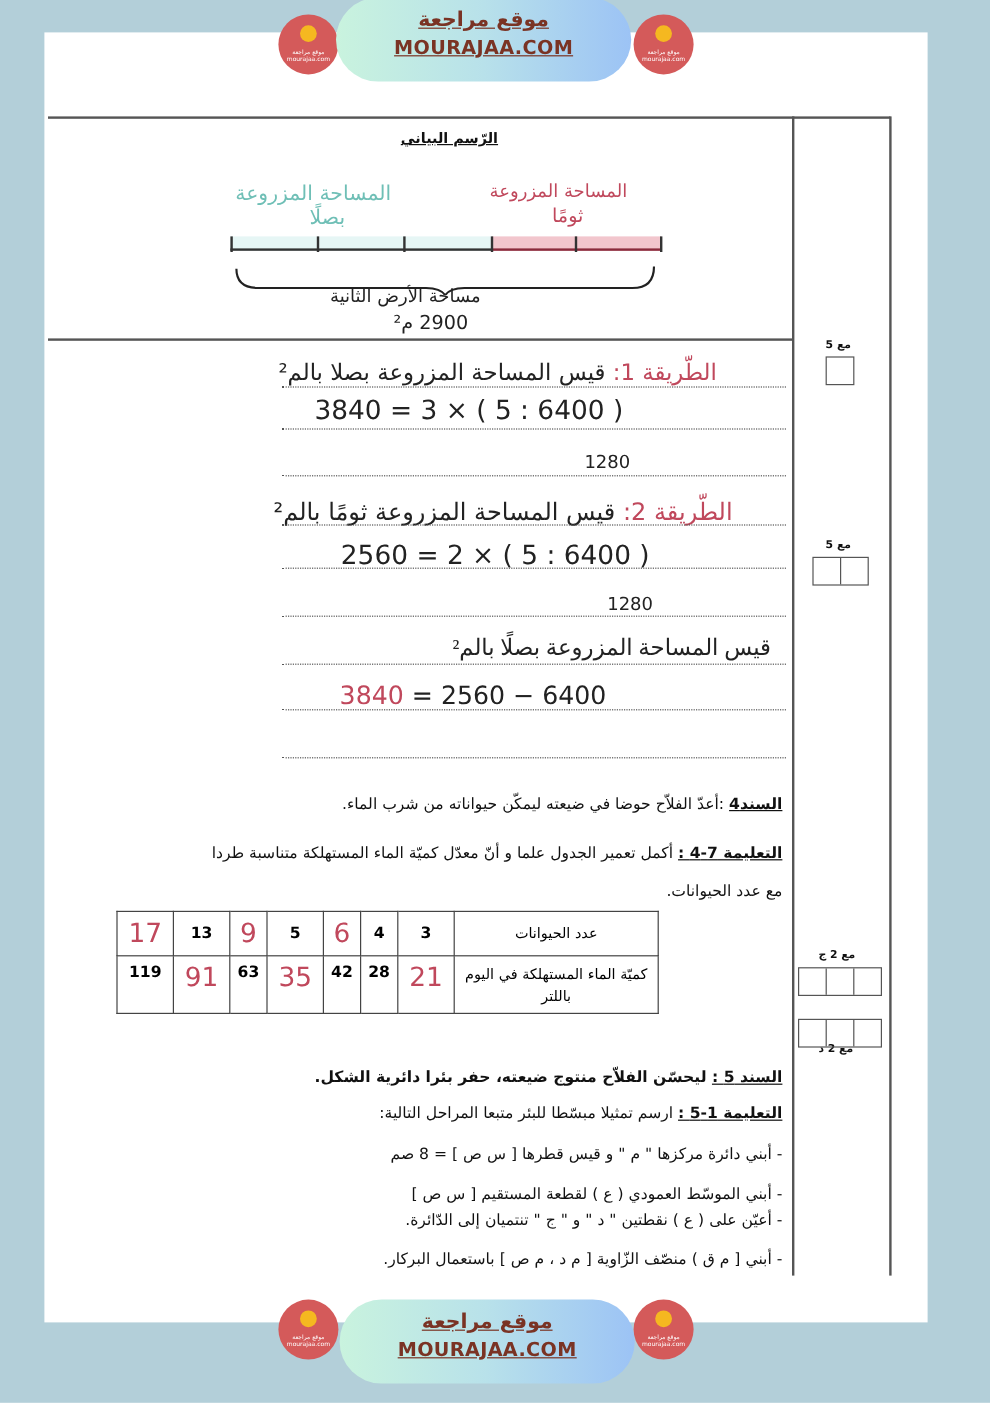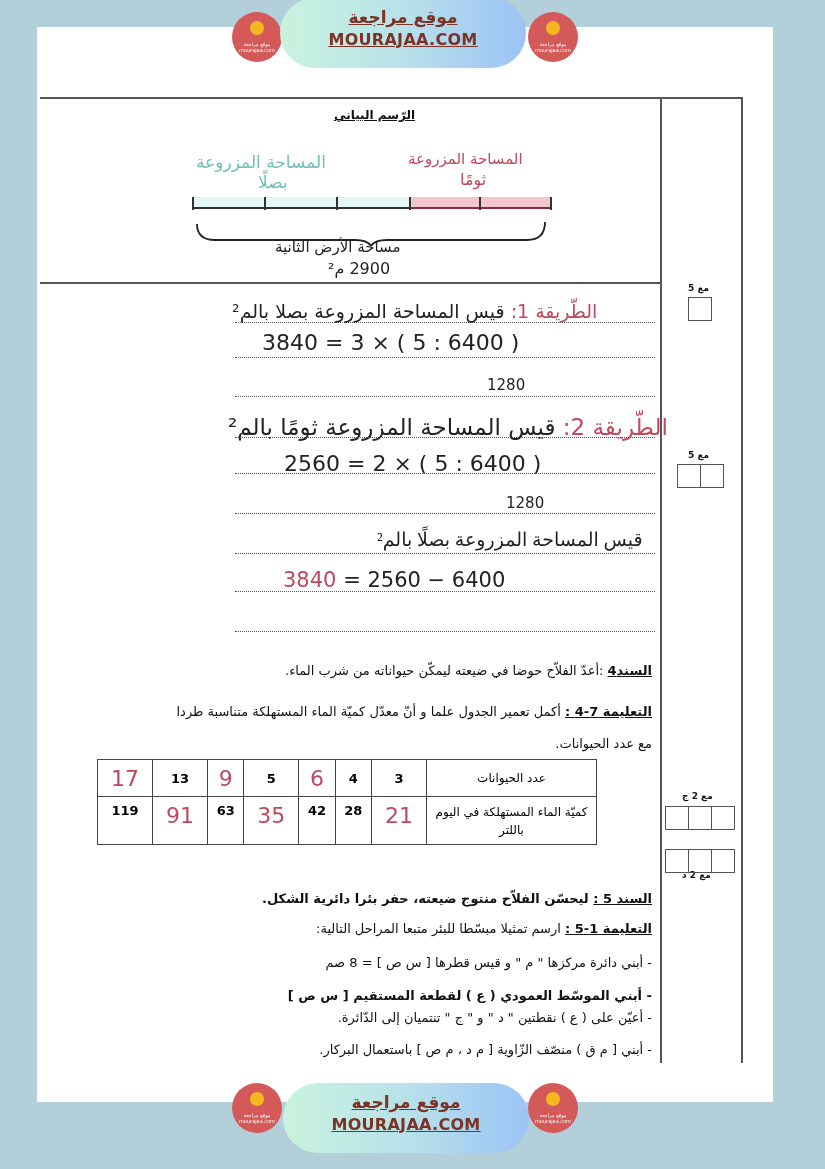--- a/index.html
+++ b/index.html
@@ -33,21 +33,21 @@
   .print { position: absolute; font-family: "DejaVu Sans", sans-serif; color: #111; white-space: nowrap; direction: rtl; font-size: 13px; }
   .print u { text-decoration: underline; font-weight: bold; }
   .bold { font-weight: bold; }
 
   
   .bar-green { position: absolute; left: 192px; top: 197px; width: 218px; height: 12px; background: #e6f6f5; border-bottom: 2px solid #333; }
   .bar-red { position: absolute; left: 410px; top: 197px; width: 141px; height: 12px; background: #f2c6cd; border-bottom: 2px solid #8a2b3c; }
   .tick { position: absolute; width: 2px; height: 13px; background: #333; top: 197px; }
 
   
-  table.data { position: absolute; left: 97px; top: 759px; width: 500px; border-collapse: collapse; }
+  table.data { position: absolute; left: 97px; top: 759px; width: 452px; border-collapse: collapse; }
   table.data td { border: 1.5px solid #444; text-align: center; font-size: 13px; font-weight: bold; height: 37px; }
   table.data tr:nth-child(2) td { height: 48px; vertical-align: top; padding-top: 6px; }
   table.data td.hdr { font-weight: normal; font-size: 12px; direction: rtl; width: 170px; line-height: 18px; vertical-align: middle; padding-top: 0; }
   table.data td.hw { color: #c0485c; font-weight: normal; font-size: 22px; }
 
   
   .score-label { position: absolute; font-size: 9px; font-weight: bold; direction: rtl; color: #111; }
   .score-box { position: absolute; border: 1.5px solid #555; }
   .score-cell { position: absolute; top: 0; bottom: 0; border-left: 1.5px solid #555; }
 </style>
@@ -98,21 +98,21 @@
 <div class="dotted" style="left:235px; top:322px; width:420px;"></div>
 <div class="hand rtl" style="left:232px; top:300px; font-size:19px;">
   <span class="red">الطّريقة 1:</span>
   <span>قيس المساحة المزروعة بصلا بالم²</span>
 </div>
 <div class="dotted" style="left:235px; top:357px; width:420px;"></div>
 <div class="hand" style="left:262px; top:330px; font-size:22px;">3840 = 3 × ( 5 : 6400 )</div>
 <div class="hand" style="left:487px; top:376px; font-size:15px;">1280</div>
 <div class="dotted" style="left:235px; top:396px; width:420px;"></div>
 
-<div class="hand rtl" style="left:228px; top:414px; font-size:23px;">
+<div class="hand rtl" style="left:228px; top:414px; font-size:20px;">
   <span class="red">الطّريقة 2:</span>
   <span>قيس المساحة المزروعة ثومًا بالم²</span>
 </div>
 <div class="dotted" style="left:235px; top:437px; width:420px;"></div>
 <div class="hand" style="left:284px; top:451px; font-size:22px;">2560 = 2 × ( 5 : 6400 )</div>
 <div class="dotted" style="left:235px; top:473px; width:420px;"></div>
 <div class="hand" style="left:506px; top:494px; font-size:15px;">1280</div>
 <div class="dotted" style="left:235px; top:513px; width:420px;"></div>
 
 <div class="hand rtl" style="left:377px; top:528px; font-size:19px;font-family:Liberation Serif, serif;">قيس المساحة المزروعة بصلًا بالم²</div>
@@ -161,21 +161,21 @@
 
 <div class="print bold" style="right:173px; top:891px;">
   <u>السند 5 :</u>
   <span>ليحسّن الفلاّح منتوج ضيعته، حفر بئرا دائرية الشكل.</span>
 </div>
 <div class="print" style="right:173px; top:921px;">
   <u>التعليمة 1-5 :</u>
   <span>ارسم تمثيلا مبسّطا للبئر متبعا المراحل التالية:</span>
 </div>
 <div class="print" style="right:173px; top:955px;">- أبني دائرة مركزها " م " و قيس قطرها [ س ص ] = 8 صم</div>
-<div class="print" style="right:173px; top:988px;font-weight:bold;">- أبني الموسّط العمودي ( ع ) لقطعة المستقيم [ س ص ]</div>
+<div class="print" style="right:173px; top:988px;">- أبني الموسّط العمودي ( ع ) لقطعة المستقيم [ س ص ]</div>
 <div class="print" style="right:173px; top:1010px;">- أعيّن على ( ع ) نقطتين " د " و " ج " تنتميان إلى الدّائرة.</div>
 <div class="print" style="right:173px; top:1042px;">- أبني [ م ق ) منصّف الزّاوية [ م د ، م ص ] باستعمال البركار.</div>
 
 <div class="score-label" style="left:688px; top:283px;">مع 5</div>
 <div class="score-box" style="left:688px; top:297px; width:24px; height:24px;"></div>
 
 <div class="score-label" style="left:688px; top:450px;">مع 5</div>
 <div class="score-box" style="left:677px; top:464px; width:47px; height:24px;">
   <div class="score-cell" style="left:22px;"></div>
 </div>

